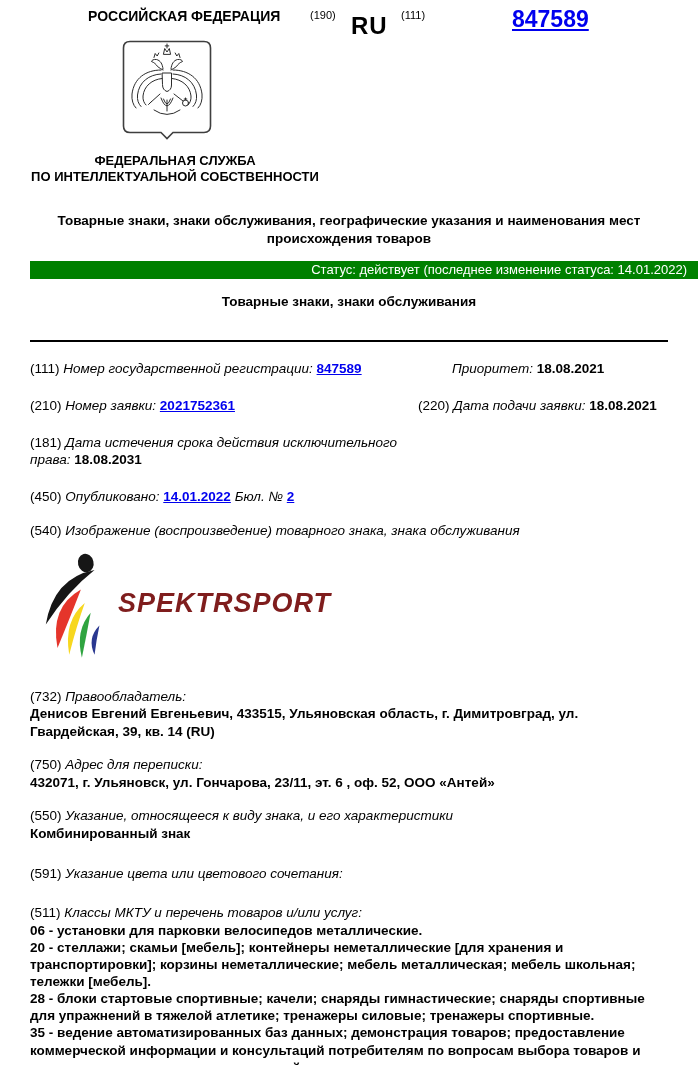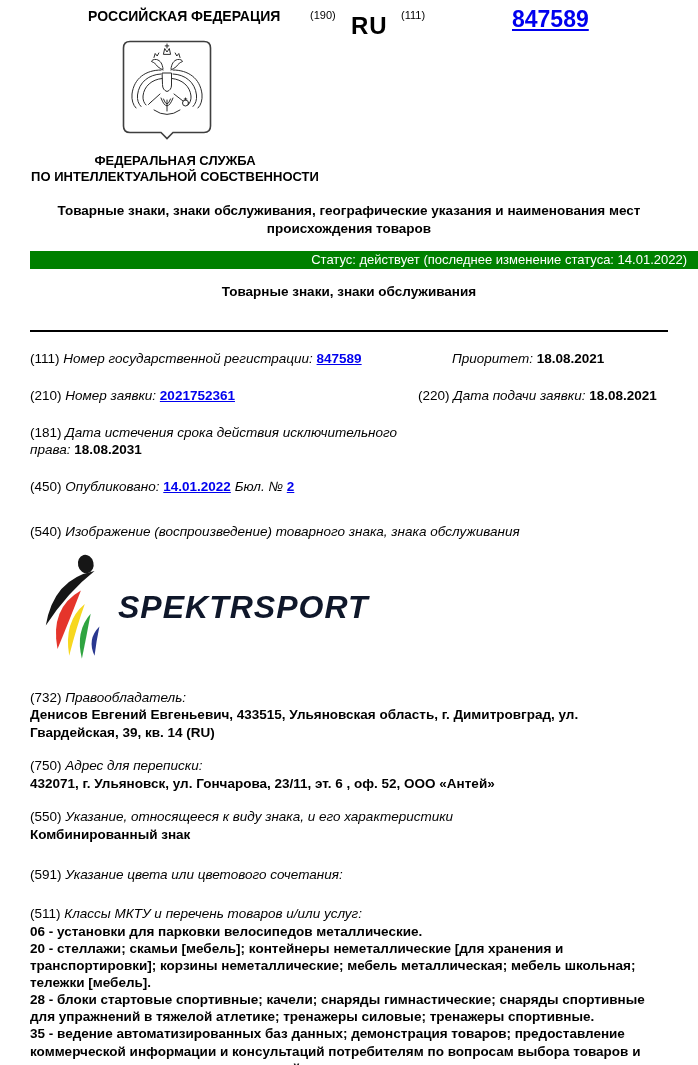--- a/index.html
+++ b/index.html
@@ -18,38 +18,38 @@
   .c190{position:absolute;left:310px;top:9px;}
   .ru{position:absolute;left:351px;top:12px;font-size:24px;font-weight:bold;letter-spacing:1px;}
   .c111{position:absolute;left:401px;top:9px;}
   .regnum-top{position:absolute;left:512px;top:6px;font-size:23px;font-weight:bold;}
   .emblem{position:absolute;left:122px;top:40px;}
   .agency{position:absolute;left:30px;top:153px;width:290px;text-align:center;font-weight:bold;font-size:13px;line-height:1.25;}
   
   a.link,span.link{color:#0000ee;font-weight:bold;text-decoration:underline;cursor:pointer;}
   .lbl{font-style:italic;}
   .val{font-weight:bold;}
-  .subject{margin:2px 30px 0;text-align:center;font-weight:bold;font-size:13.5px;line-height:1.35;}
+  .subject{margin:12px 30px 0;text-align:center;font-weight:bold;font-size:13.5px;line-height:1.35;}
   .status-bar{
     margin:13px 0 0 30px;height:18px;line-height:18px;
     background:#008000;color:#fff;text-align:right;
     font-size:13px;padding-right:11px;
   }
   .section-title{margin-top:15px;text-align:center;font-weight:bold;font-size:13.5px;}
   .rule{border:0;border-top:2px solid #000;margin:31px 30px 0;}
   
   .fields{margin:19px 30px 0;display:grid;grid-template-columns:388px 1fr;row-gap:20px;line-height:1.25;}
   .priority-cell{padding-left:34px;}
   
-  .p540{margin:28px 30px 0;line-height:1.25;}
+  .p540{margin:17px 30px 0;line-height:1.25;}
   .logo{margin:8px 0 0 38px;display:flex;align-items:flex-start;height:118px;}
   .logo-text{
     margin:40px 0 0 2px;
-    font-size:32px;font-weight:bold;font-style:italic;
-    color:#0f172a;letter-spacing:1px;white-space:nowrap;
+    font-size:27px;font-weight:bold;font-style:italic;
+    color:#7f1d1d;letter-spacing:1px;white-space:nowrap;
   }
   
   .block{margin:16px 30px 0;line-height:1.3;}
   .block-lg{margin:22px 30px 0;line-height:1.3;}
   .classes-list div{line-height:1.27;}
 </style>
 </head>
 <body>
 
 <div class="page">

